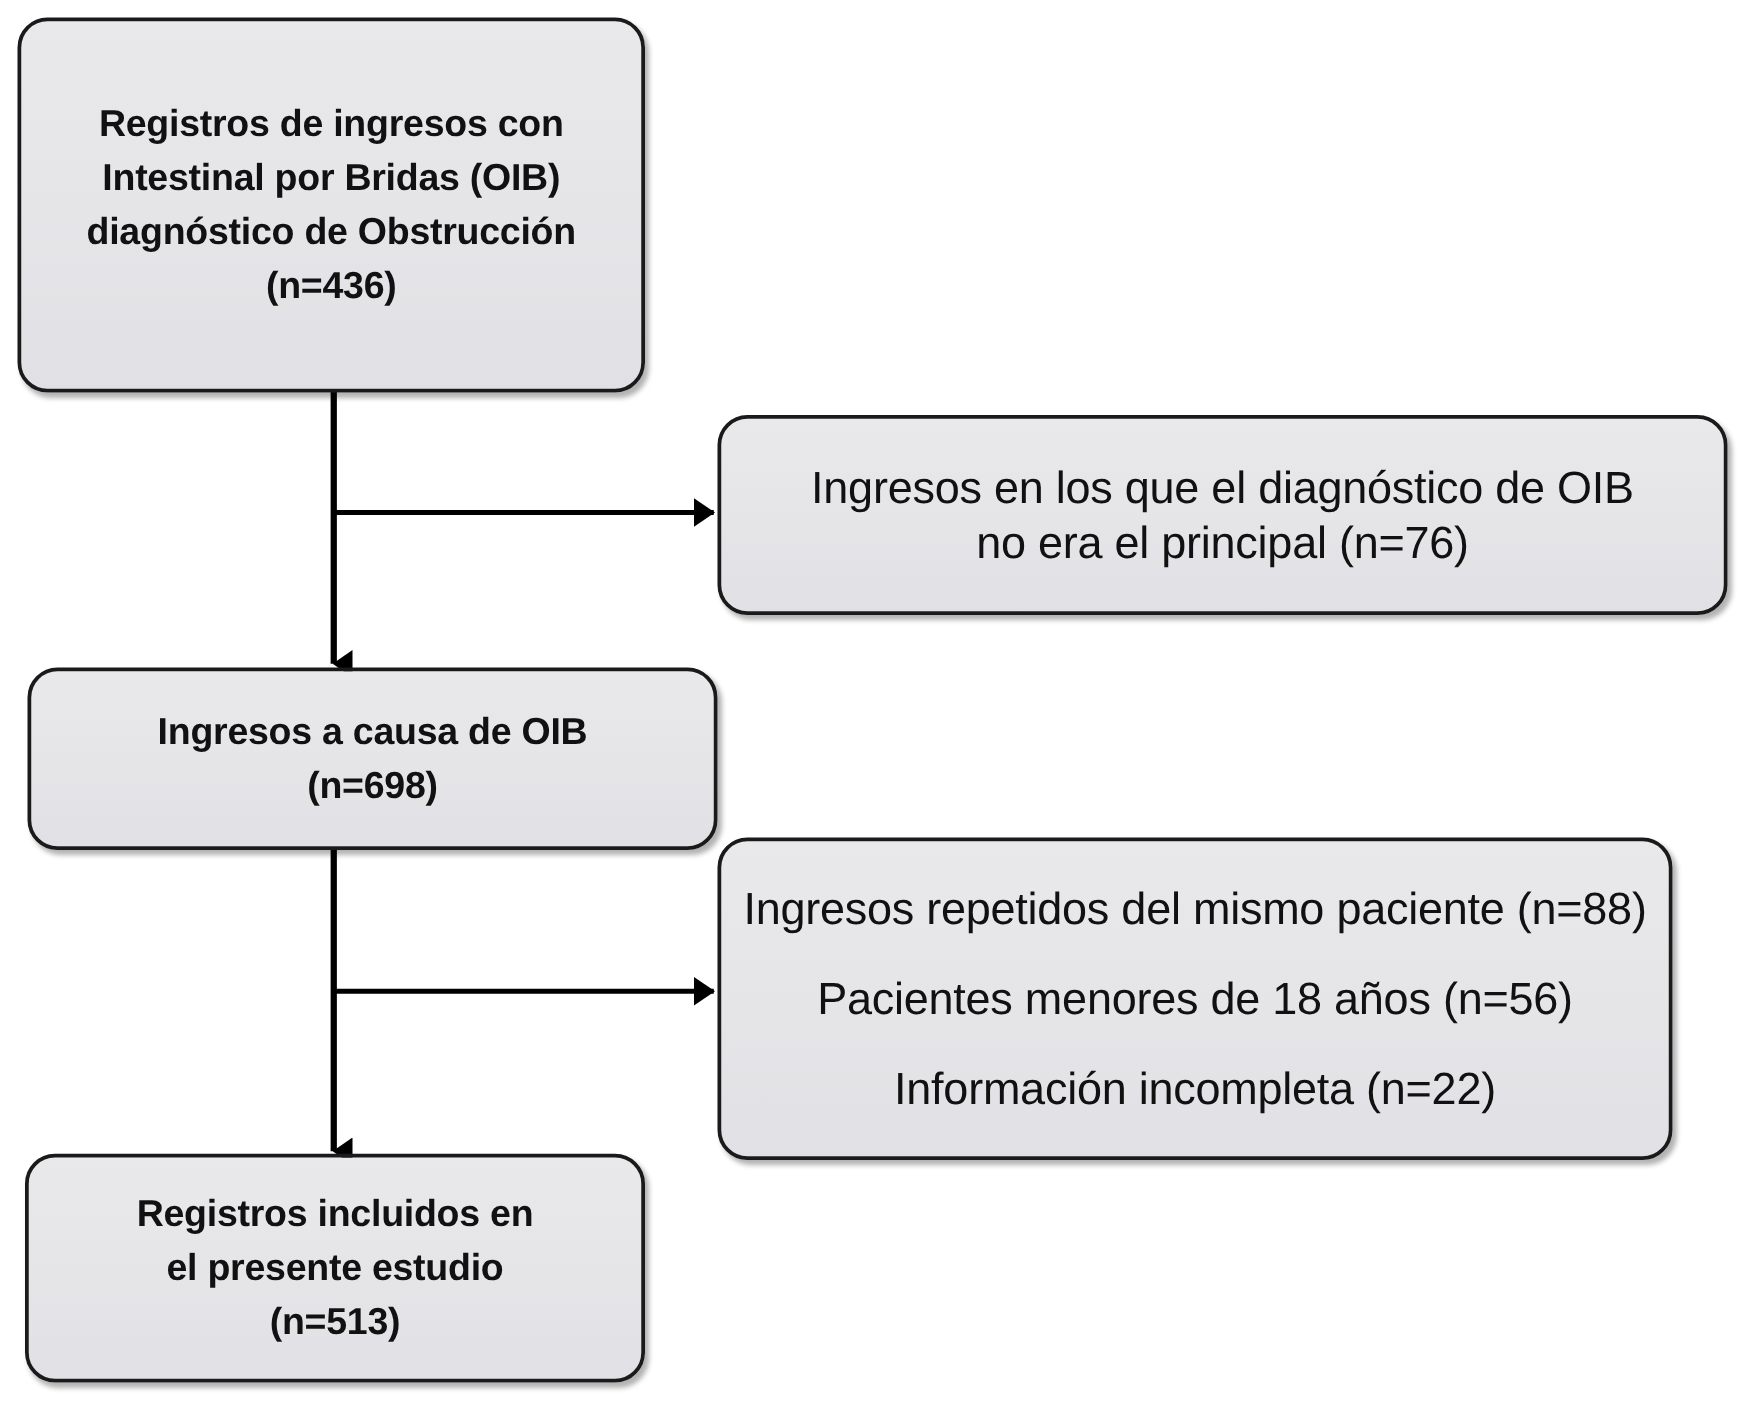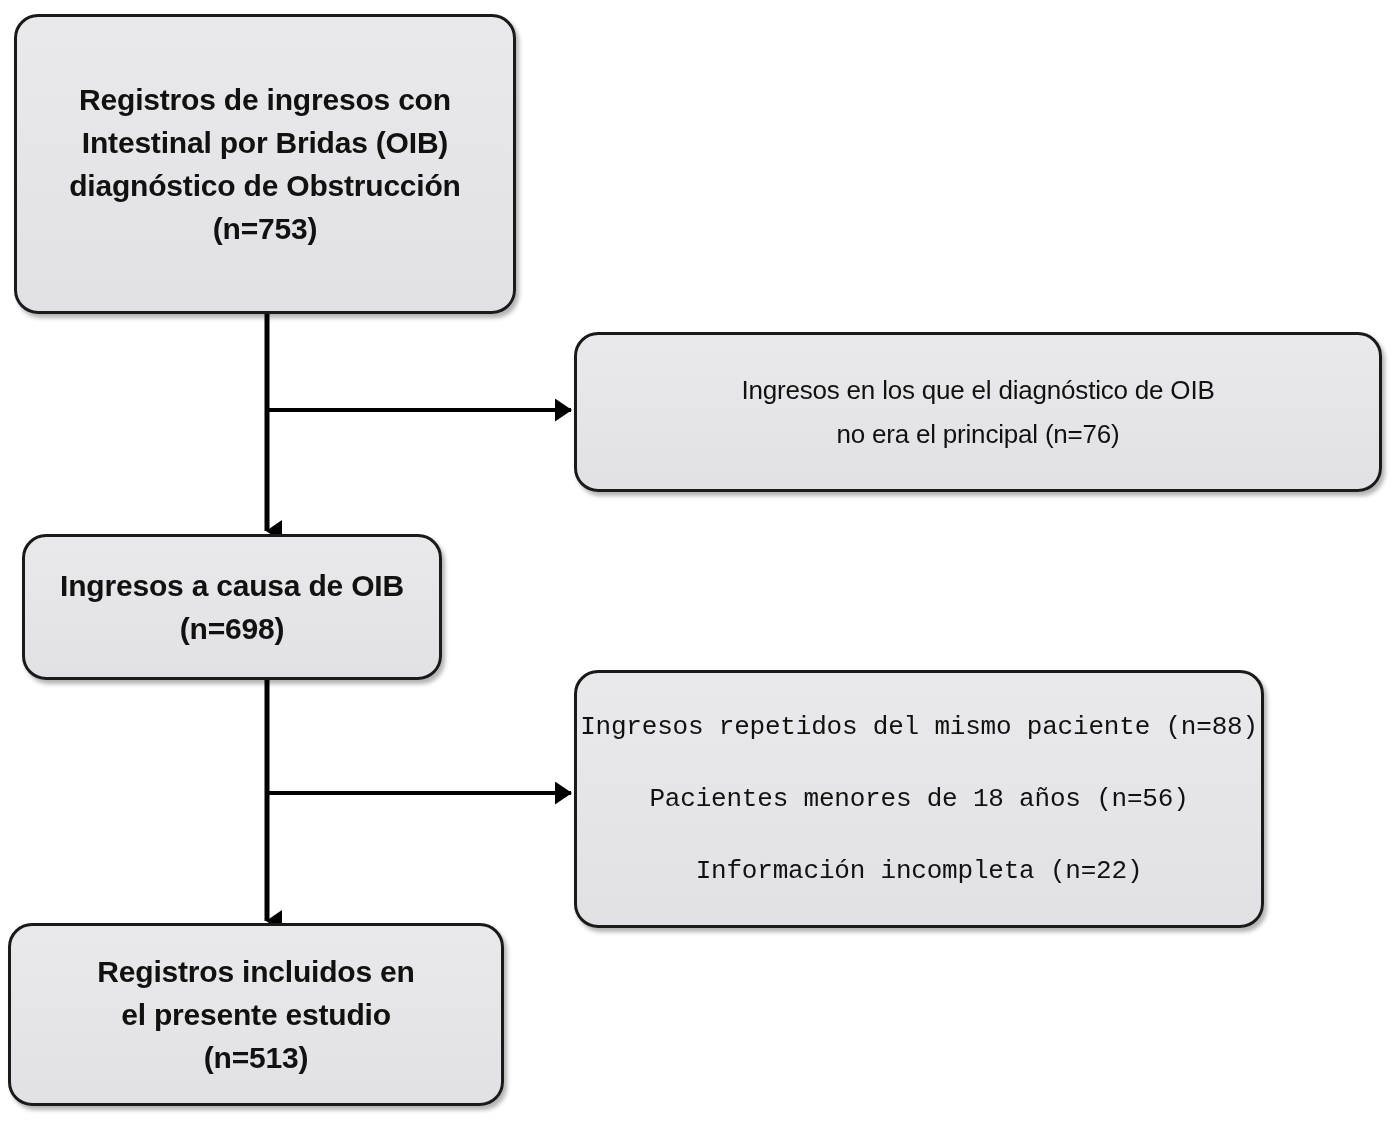--- a/index.html
+++ b/index.html
@@ -49,36 +49,36 @@
   .node.primary .line {
     font-weight: bold;
     font-size: 30px;
     line-height: 43px;
     letter-spacing: -0.2px;
   }
 
   
   .node.secondary .line {
     font-weight: normal;
-    font-size: 26px;
+    font-size: 36px;
     line-height: 44px;
     letter-spacing: -0.2px;
     text-align: right;
   }
 
   .node.secondary.spaced .line {
     margin: 14px 0;
   }
 
   
   #node-records-total { left: 14px;  top: 14px;   width: 502px; height: 300px; }
   #node-not-primary   { left: 574px; top: 332px;  width: 808px; height: 160px; }
-  #node-admissions    { left: 22px;  top: 534px;  width: 420px; height: 146px; }
-  #node-exclusions    { left: 574px; top: 670px;  width: 690px; height: 258px; font-family: Liberation Mono, monospace; }
-  #node-included      { left: 8px;  top: 923px;  width: 496px; height: 183px; }
+  #node-admissions    { left: 22px;  top: 534px;  width: 552px; height: 146px; }
+  #node-exclusions    { left: 574px; top: 670px;  width: 764px; height: 258px; }
+  #node-included      { left: 20px;  top: 923px;  width: 496px; height: 183px; }
 </style>
 </head>
 <body>
 
 <svg id="flow-canvas" viewBox="0 0 1400 1129" xmlns="http://www.w3.org/2000/svg">
   <defs>
     <marker id="arrow-down-head" markerWidth="22" markerHeight="16" refX="11" refY="15" orient="auto" markerUnits="userSpaceOnUse">
       <polygon points="0,0 22,0 11,16" fill="#000000"></polygon>
     </marker>
     <marker id="arrow-right-head" markerWidth="17" markerHeight="23" refX="16" refY="11.5" orient="auto" markerUnits="userSpaceOnUse">
@@ -92,21 +92,21 @@
 
   <line x1="267" y1="680" x2="267" y2="921" stroke="#000000" stroke-width="5" marker-end="url(#arrow-down-head)"></line>
 
   <line x1="267" y1="793" x2="571" y2="793" stroke="#000000" stroke-width="4" marker-end="url(#arrow-right-head)"></line>
 </svg>
 
 <div class="node primary" id="node-records-total">
   <span class="line">Registros de ingresos con</span>
   <span class="line">Intestinal por Bridas (OIB)</span>
   <span class="line">diagnóstico de Obstrucción</span>
-  <span class="line">(n=753)</span>
+  <span class="line">(n=436)</span>
 </div>
 
 <div class="node secondary" id="node-not-primary">
   <span class="line">Ingresos en los que el diagnóstico de OIB</span>
   <span class="line">no era el principal (n=76)</span>
 </div>
 
 <div class="node primary" id="node-admissions">
   <span class="line">Ingresos a causa de OIB</span>
   <span class="line">(n=698)</span>

